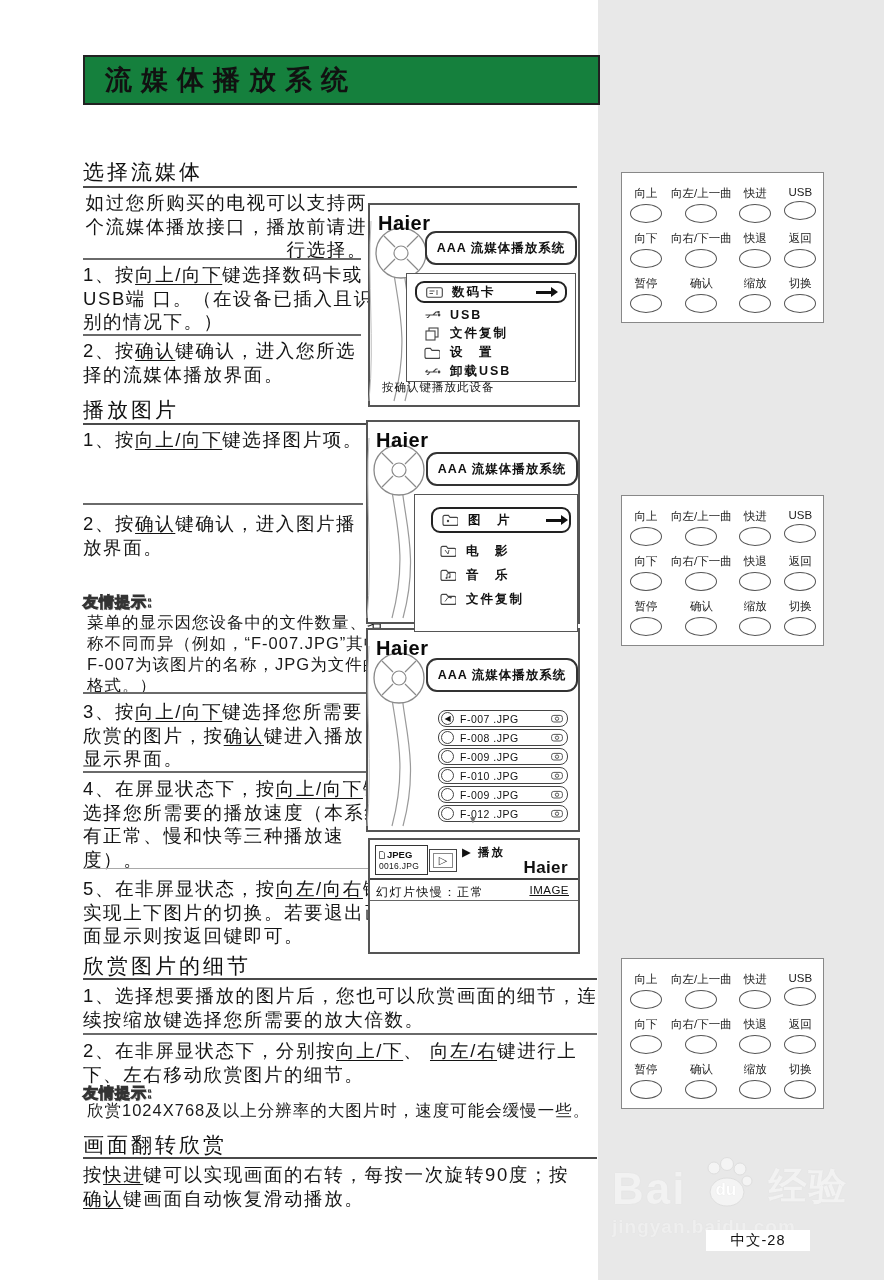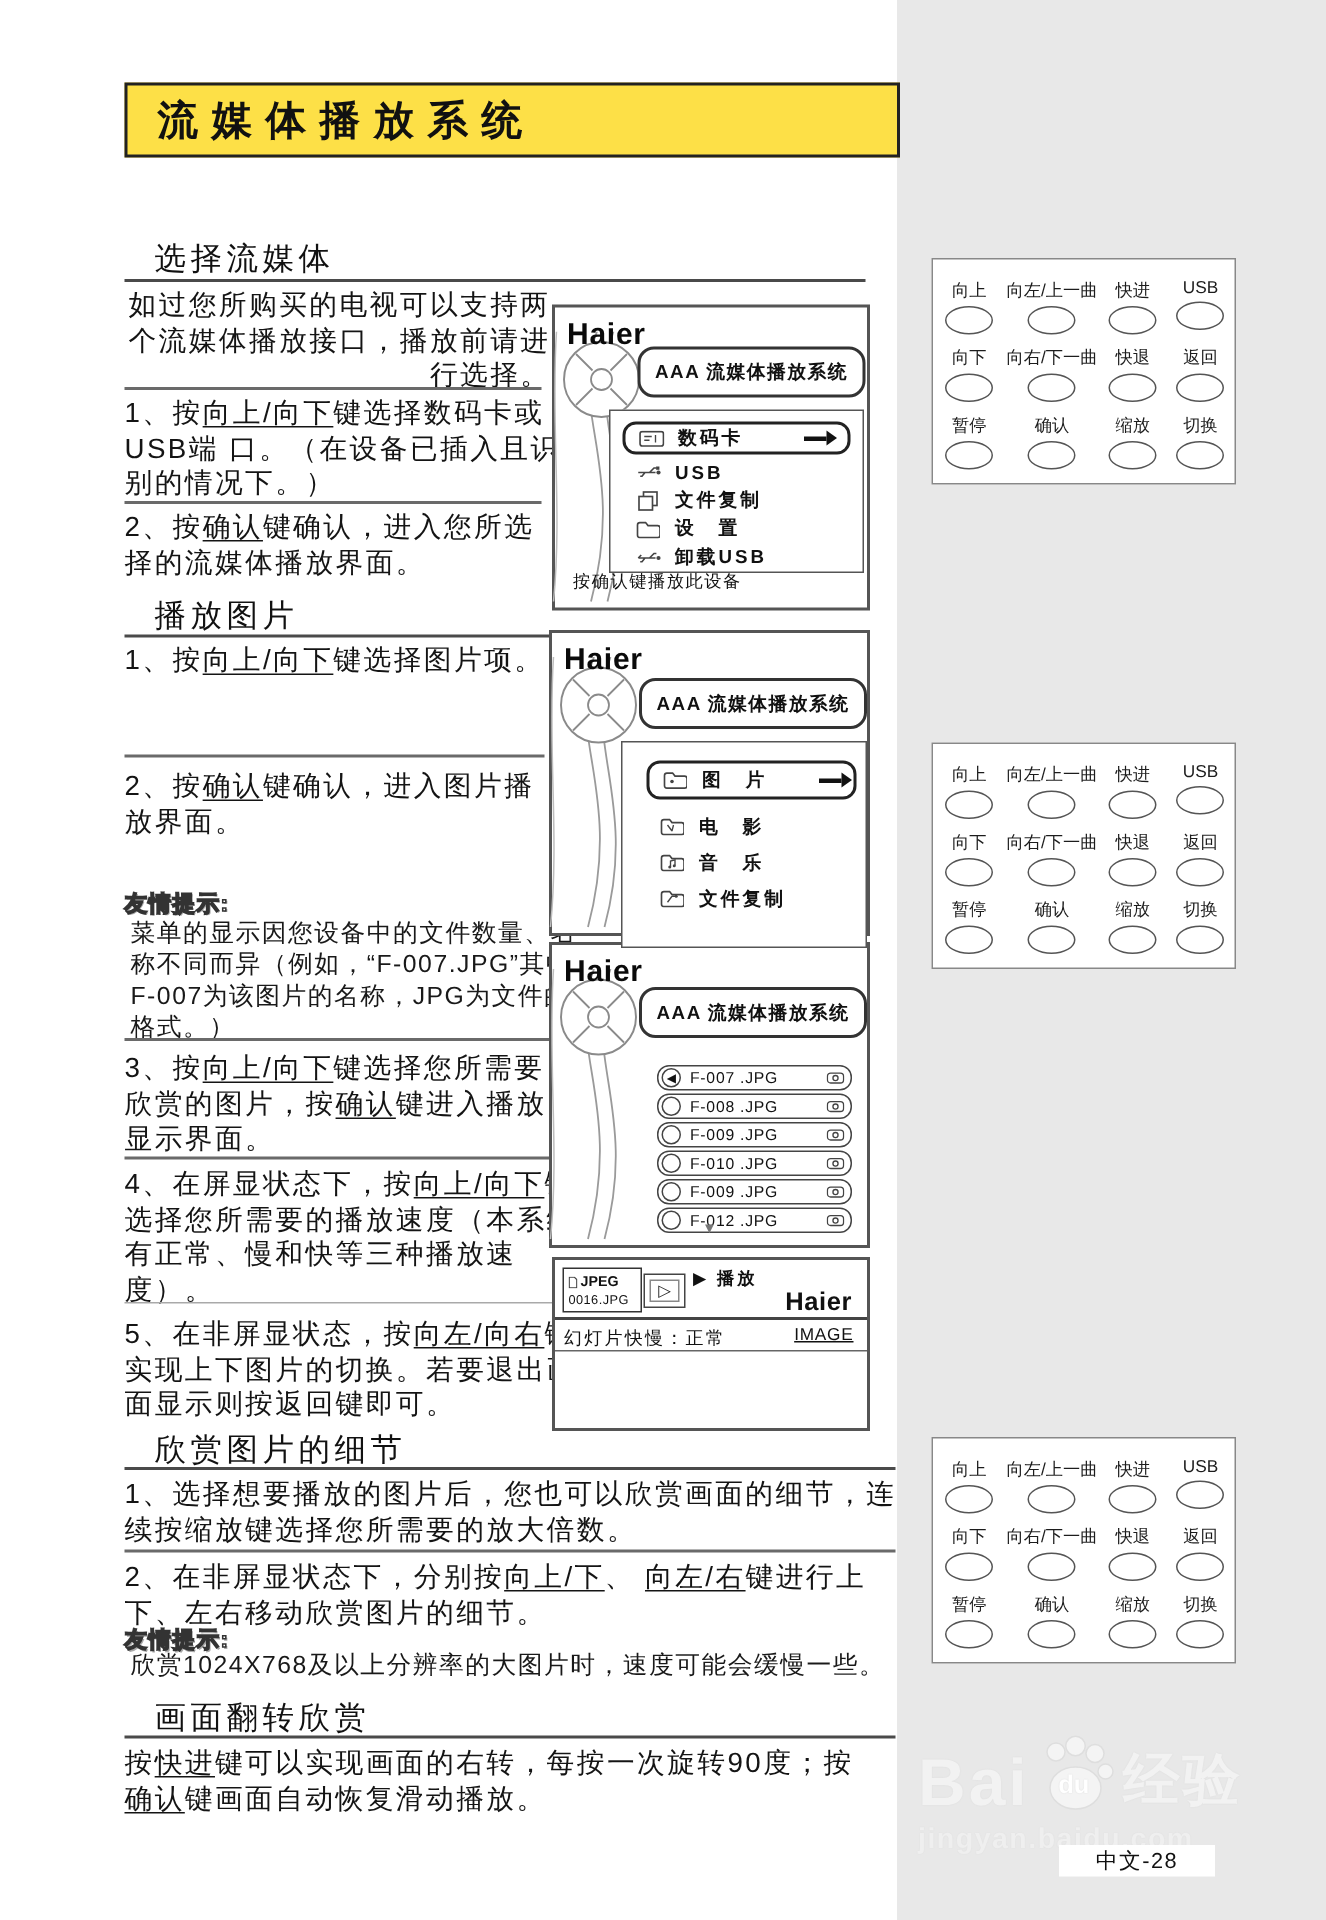--- a/index.html
+++ b/index.html
@@ -2,25 +2,25 @@
 <html><head>
 <meta charset="utf-8">
 <style>
   html,body{margin:0;padding:0;background:#fff;}
   .page{position:relative;width:884px;height:1280px;background:#fff;overflow:hidden;
         font-family:"Liberation Sans","DejaVu Sans",sans-serif;color:#111;}
   .sidebar{position:absolute;left:598px;top:0;width:286px;height:1280px;background:#e8e8e8;}
 
   
   .title-box{position:absolute;left:83px;top:55px;width:513px;height:46px;border:2px solid #222;
-             background:#fde047;display:flex;align-items:center;}
+             background:#15803d;display:flex;align-items:center;}
   .title-box span{font-size:27px;font-weight:bold;letter-spacing:9px;padding-left:20px;}
 
   
-  .sec-h{position:absolute;font-size:21px;letter-spacing:3px;color:#111;margin-left:20px;}
+  .sec-h{position:absolute;font-size:21px;letter-spacing:3px;color:#111;}
   .rule{position:absolute;height:2px;background:#4a4a4a;}
   .divider{position:absolute;height:1.5px;background:#6a6a6a;}
   .divider.light{background:#a9a9a9;height:1px;}
   .step{position:absolute;font-size:18.5px;line-height:23.5px;letter-spacing:1.6px;color:#141414;}
   .step u{text-underline-offset:3px;}
   .tip-label{position:absolute;font-size:15px;font-weight:bold;letter-spacing:1px;color:#fff;
              -webkit-text-stroke:1px #333;text-shadow:1px 1px 0 #aaa;}
   .tip-text{position:absolute;font-size:16.5px;line-height:21px;letter-spacing:1px;color:#191919;}
 
   
@@ -65,21 +65,21 @@
 
   
   .remote{position:absolute;left:621px;width:201px;height:149px;background:#fff;border:1px solid #888;}
   .remote-grid{display:grid;grid-template-columns:24% 31% 22.5% 22.5%;padding-top:13px;}
   .rcell{text-align:center;margin-bottom:8px;}
   .rlabel{font-size:11.5px;color:#1c1c1c;margin-bottom:3px;white-space:nowrap;}
   .roval{width:30px;height:17px;border:1.6px solid #555;border-radius:50%;margin:0 auto;background:#fff;}
 
   
   .wm{position:absolute;left:612px;top:1156px;width:250px;z-index:1;}
-  .wm-row{display:flex;align-items:flex-end;gap:2px;}
+  .wm-row{display:flex;align-items:flex-end;gap:12px;}
   .wm-bai{font-size:44px;font-weight:800;color:#f2f2f2;text-shadow:0 0 1px #d8d8d8;letter-spacing:2px;}
   .wm-cn{font-size:38px;font-weight:800;color:#f2f2f2;text-shadow:0 0 1px #d8d8d8;letter-spacing:2px;padding-bottom:2px;}
   .wm-url{font-size:19px;font-weight:bold;color:#efefef;text-shadow:0 0 1px #dcdcdc;letter-spacing:1px;margin-top:2px;}
   .pagenum{position:absolute;left:706px;top:1230px;width:104px;height:21px;background:#fff;
            display:flex;align-items:center;justify-content:center;font-size:14.5px;letter-spacing:1px;z-index:2;color:#111;}
   svg{display:block;}
 </style>
 </head>
 <body>
 

